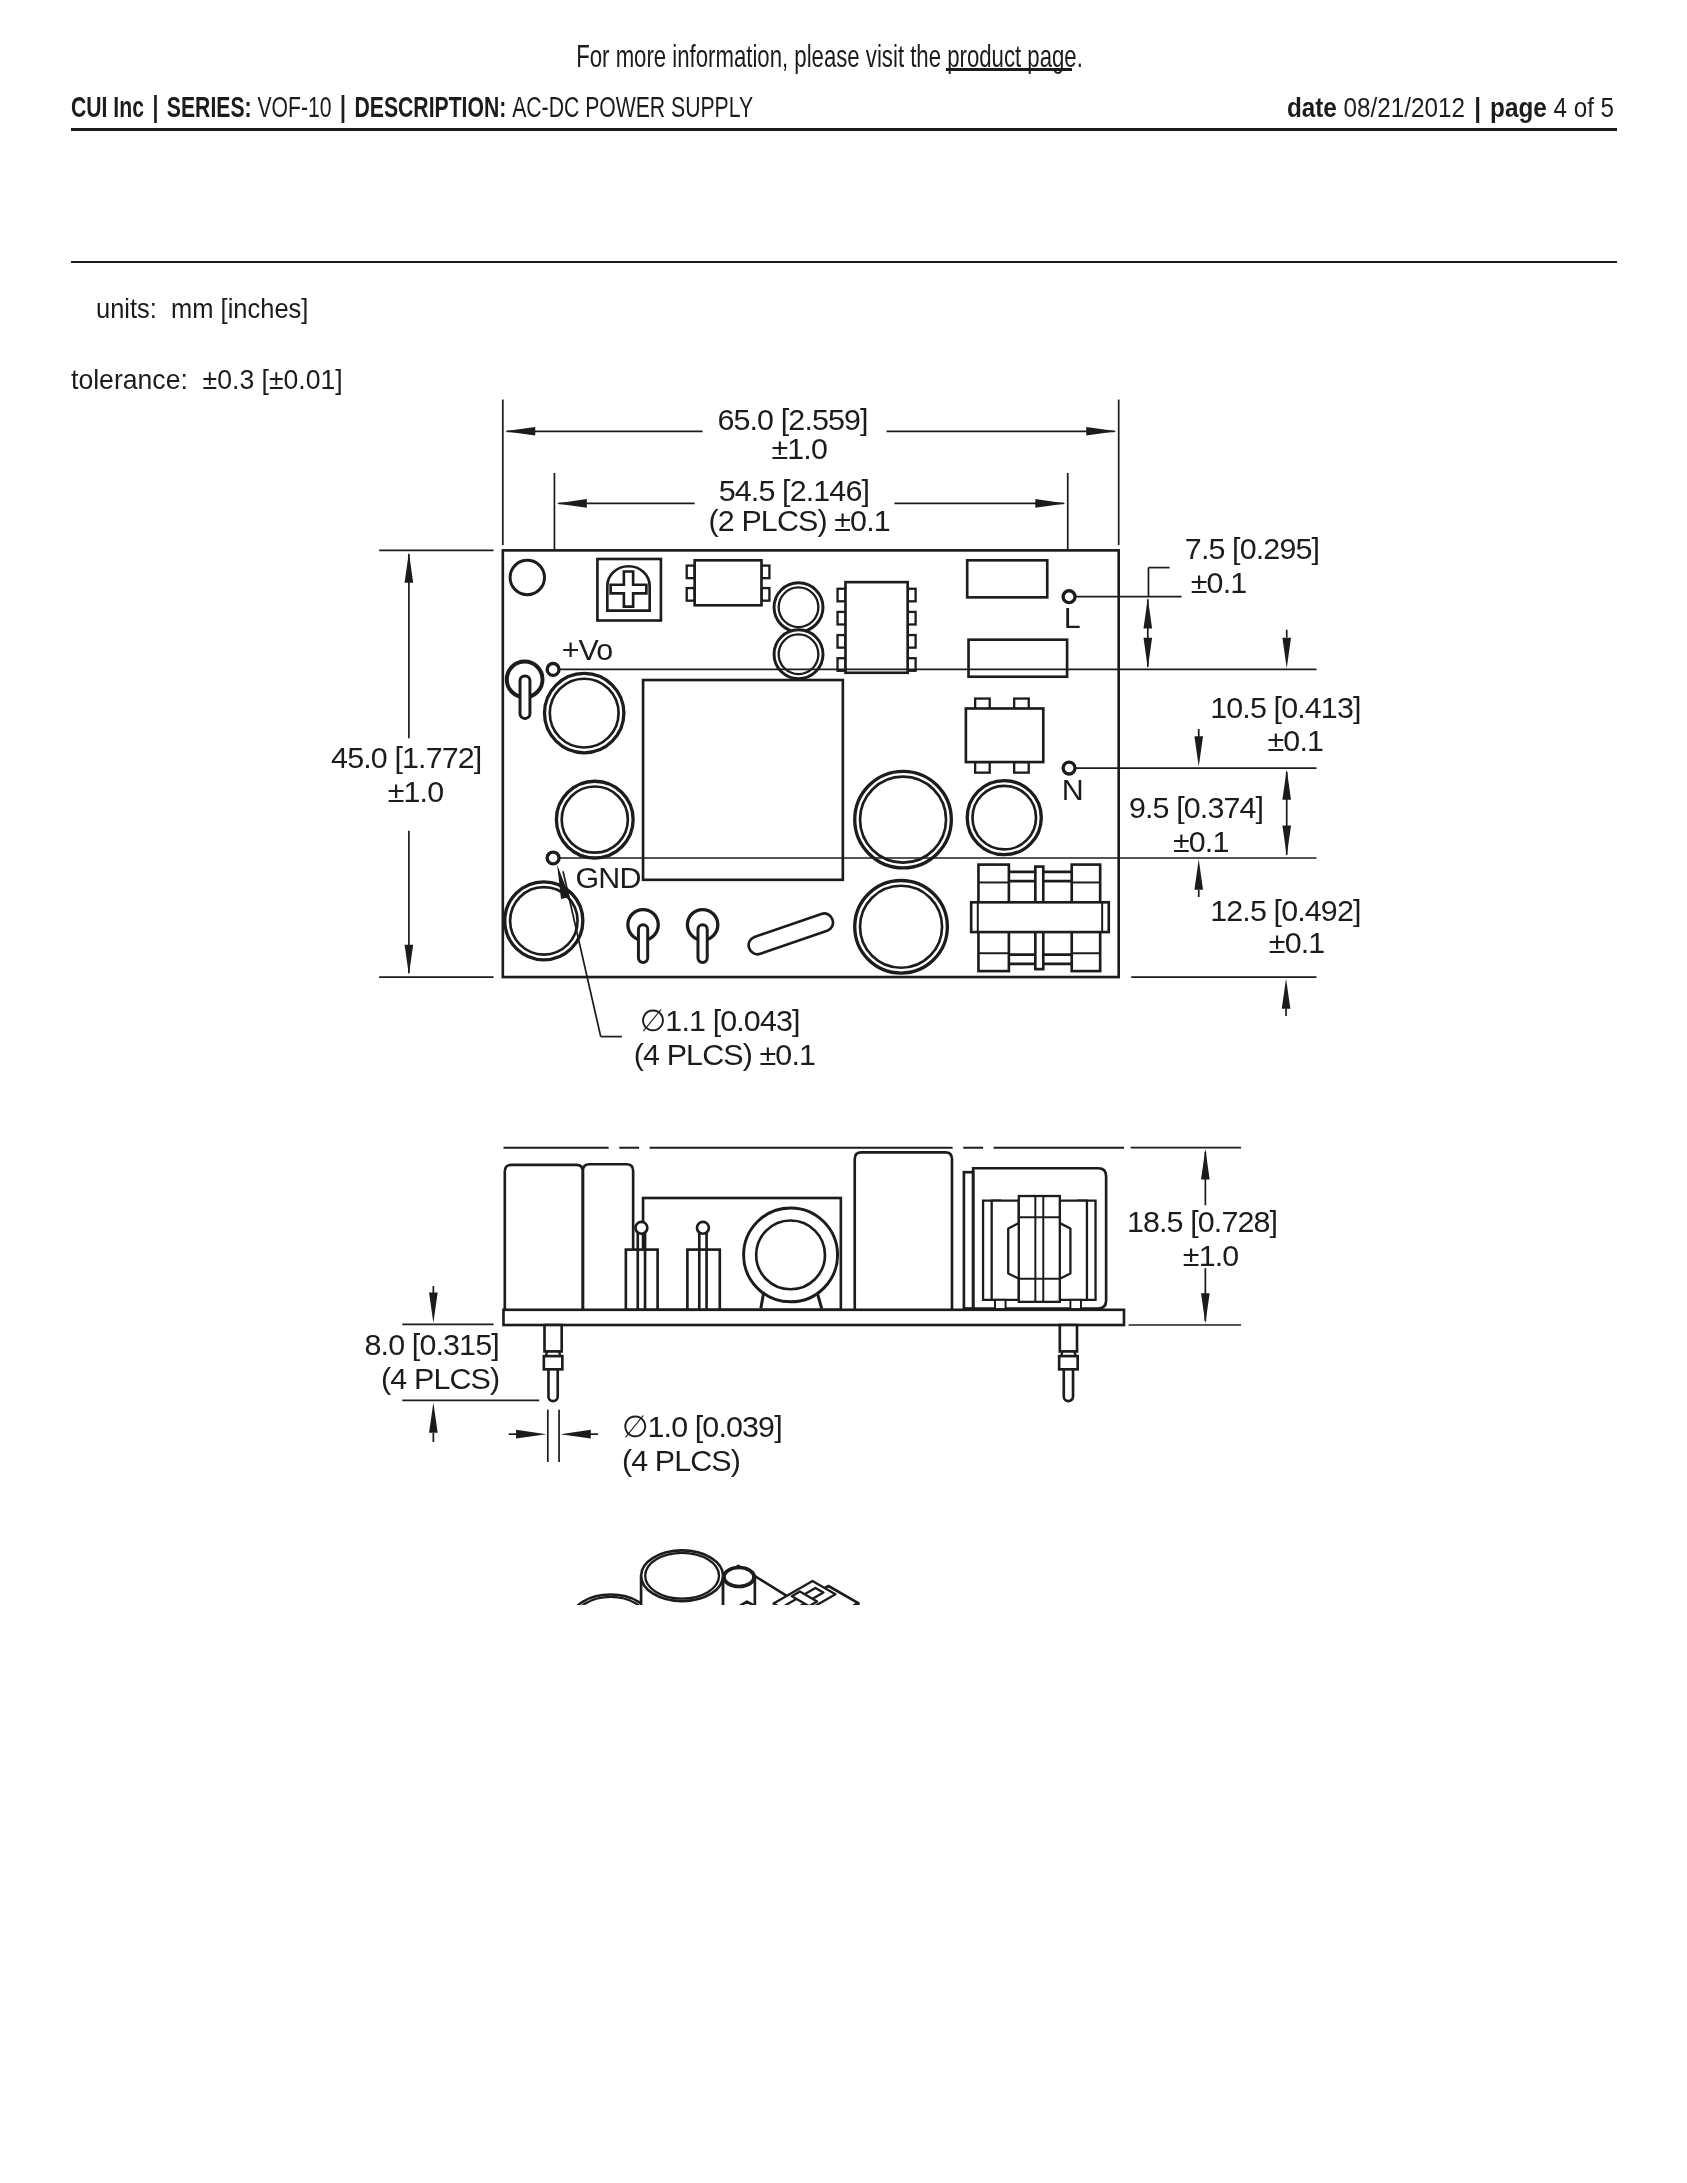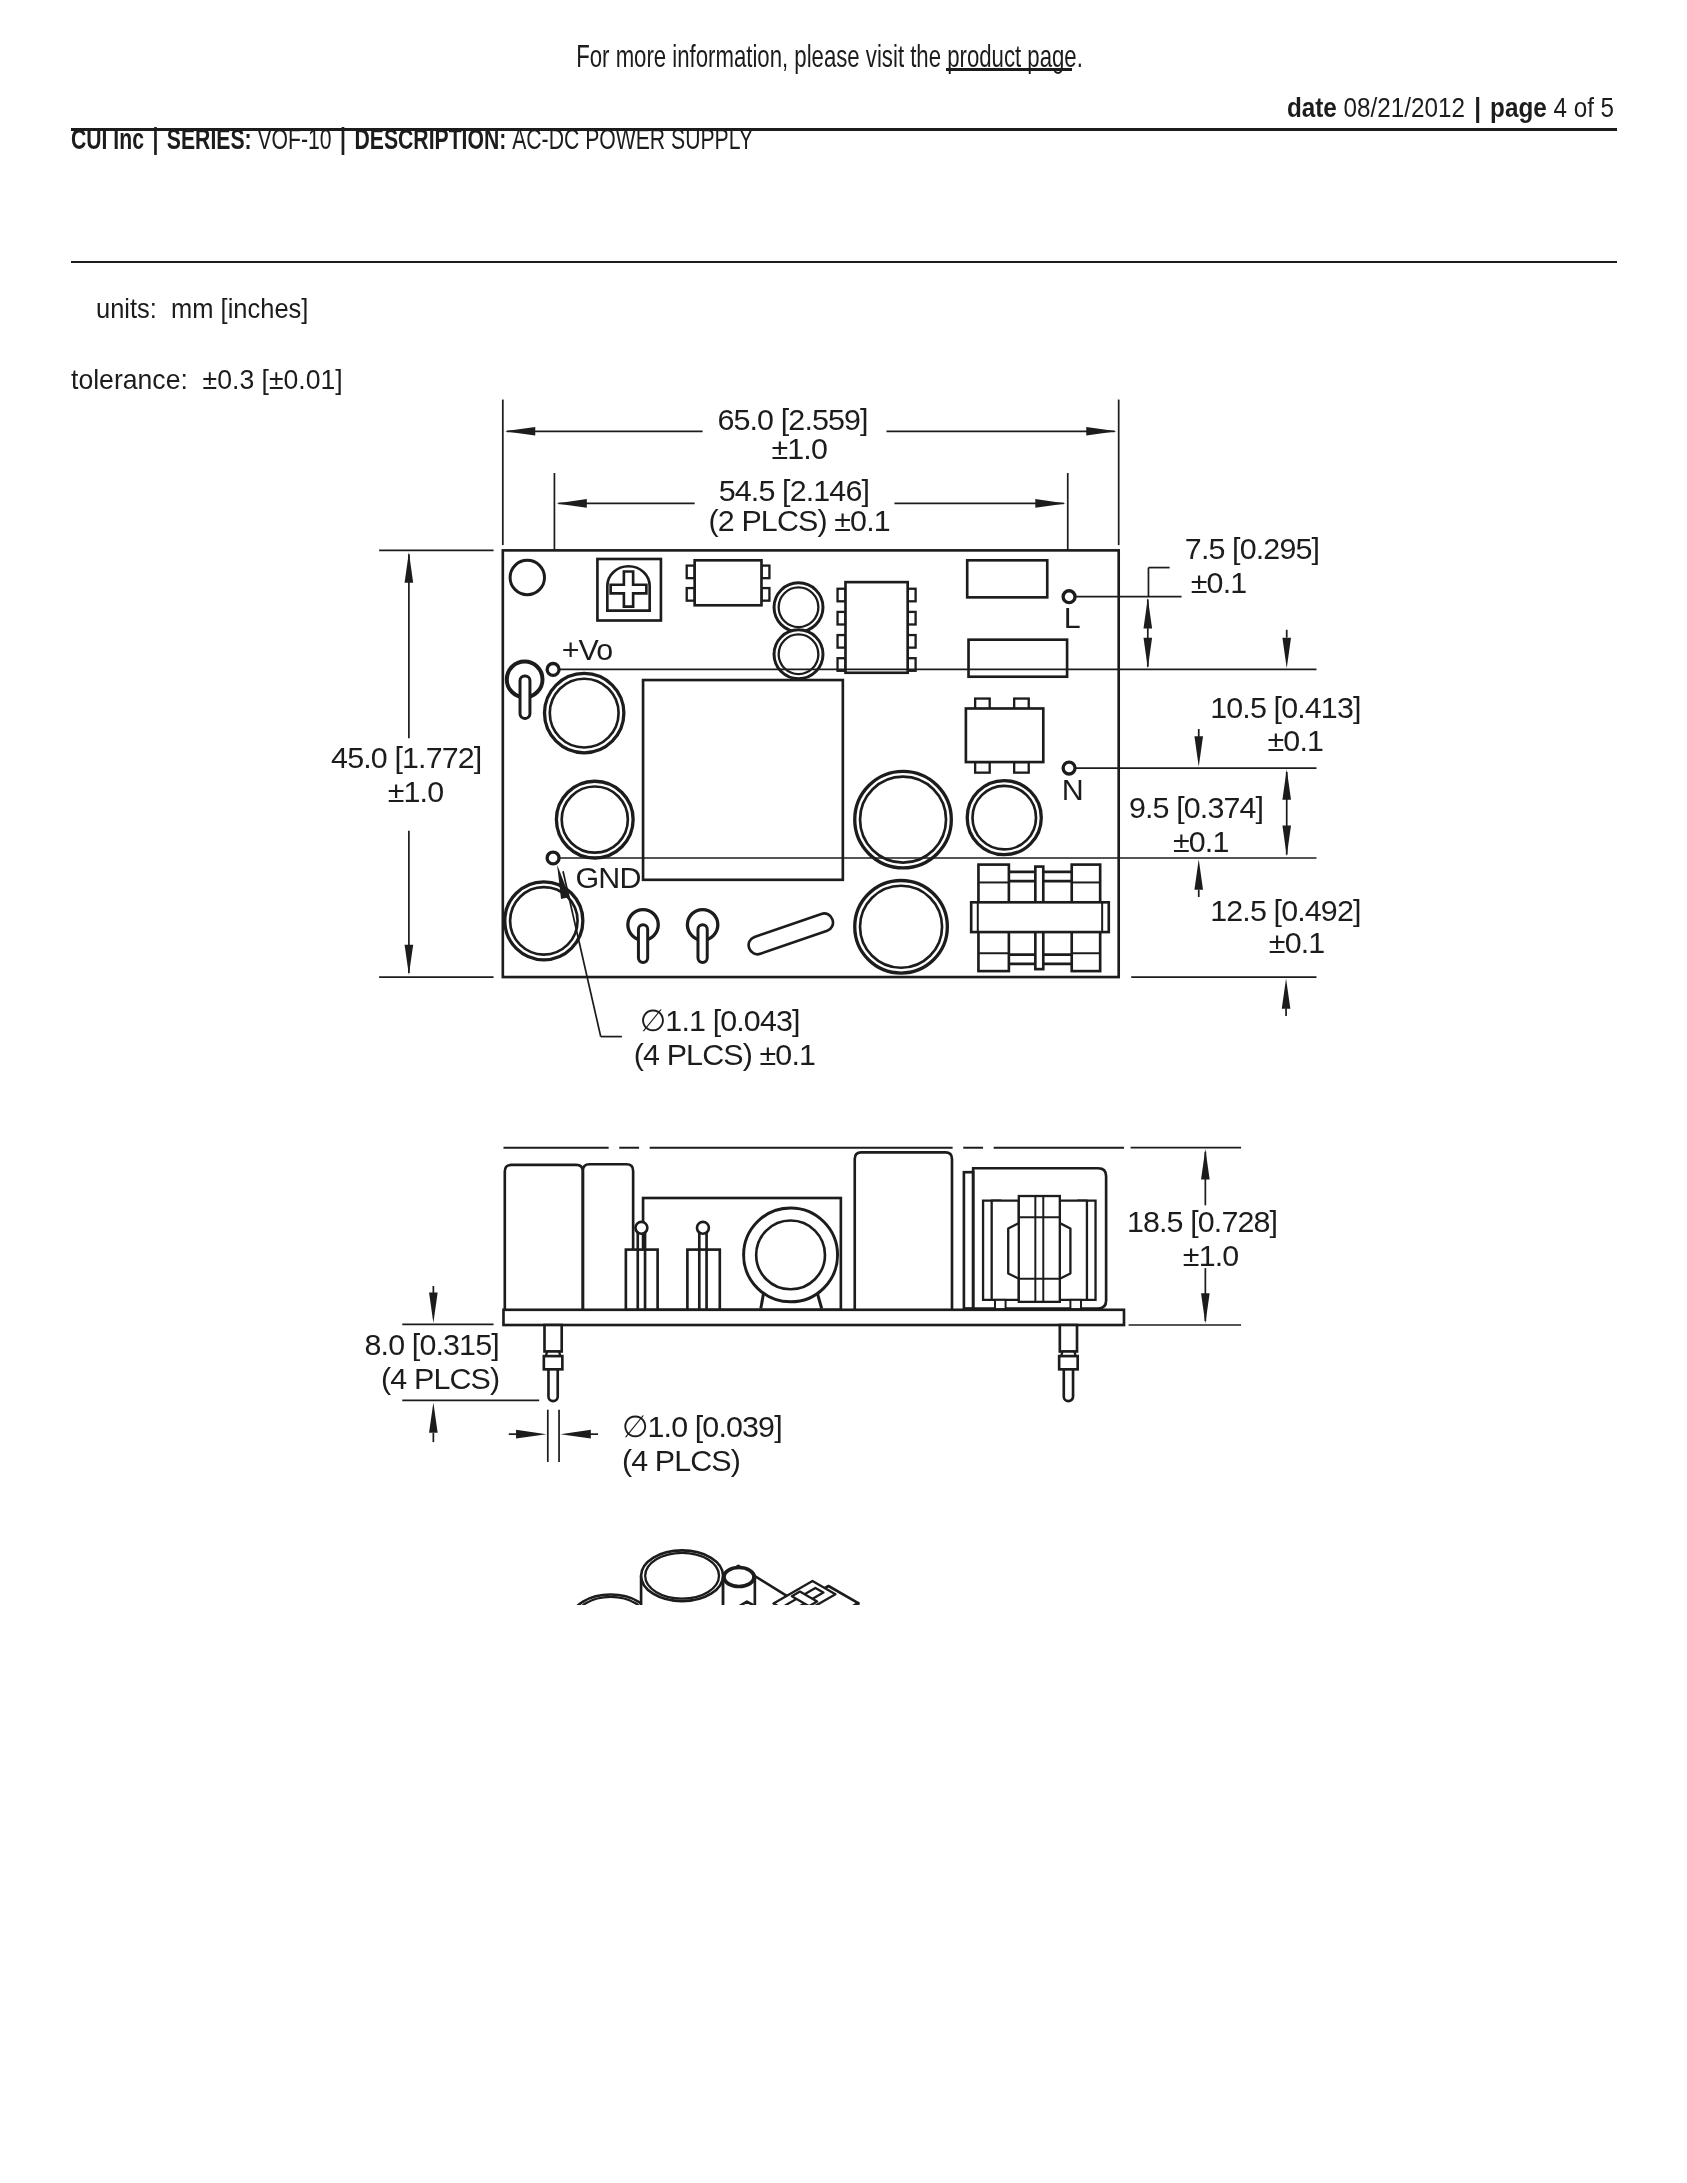--- a/index.html
+++ b/index.html
@@ -5,21 +5,21 @@
   #page{position:relative;width:1687px;height:1605px;background:#fff;overflow:hidden;
         font-family:"Liberation Sans",sans-serif;color:#1c1c1c;}
   .abs{position:absolute;white-space:nowrap;}
   .cond{display:inline-block;transform-origin:0 50%;}
   svg{position:absolute;left:0;top:0;}
 </style></head><body>
 <div id="page">
 
 <div class="abs" style="left:-14px;top:38px;width:1687px;text-align:center;font-size:32px;"><span class="cond" style="transform:scaleX(0.693);transform-origin:50% 50%;">For more information, please visit the product page.</span></div>
 
-<div class="abs" style="left:71px;top:90px;font-size:30px;margin-top:32px;"><span class="cond" id="hl" style="transform:scaleX(0.706);"><b>CUI Inc</b><span style="font-weight:bold;padding:0 12px;">|</span><b>SERIES:</b>&nbsp;VOF-10<span style="font-weight:bold;padding:0 12px;">|</span><b>DESCRIPTION:</b>&nbsp;AC-DC POWER SUPPLY</span></div>
+<div class="abs" style="left:71px;top:90px;font-size:30px;"><span class="cond" id="hl" style="transform:scaleX(0.706);"><b>CUI Inc</b><span style="font-weight:bold;padding:0 12px;">|</span><b>SERIES:</b>&nbsp;VOF-10<span style="font-weight:bold;padding:0 12px;">|</span><b>DESCRIPTION:</b>&nbsp;AC-DC POWER SUPPLY</span></div>
 
 <div class="abs" style="left:1287px;top:92px;font-size:28px;"><span class="cond" id="hr" style="transform:scaleX(0.866);"><b>date</b>&nbsp;08/21/2012<span style="font-weight:bold;padding:0 10.6px;">|</span><b>page</b>&nbsp;4 of 5</span></div>
 
 <div class="abs" style="left:71px;top:128px;width:1546px;height:3.3px;background:#1c1c1c;"></div>
 
 
 <div class="abs" style="left:71px;top:261px;width:1546px;height:2px;background:#1c1c1c;"></div>
 
 <div class="abs" style="left:71px;top:293px;font-size:28px;margin-left:25px;"><span class="cond" style="transform:scaleX(0.91);">units:&nbsp; mm [inches]</span></div>
 

